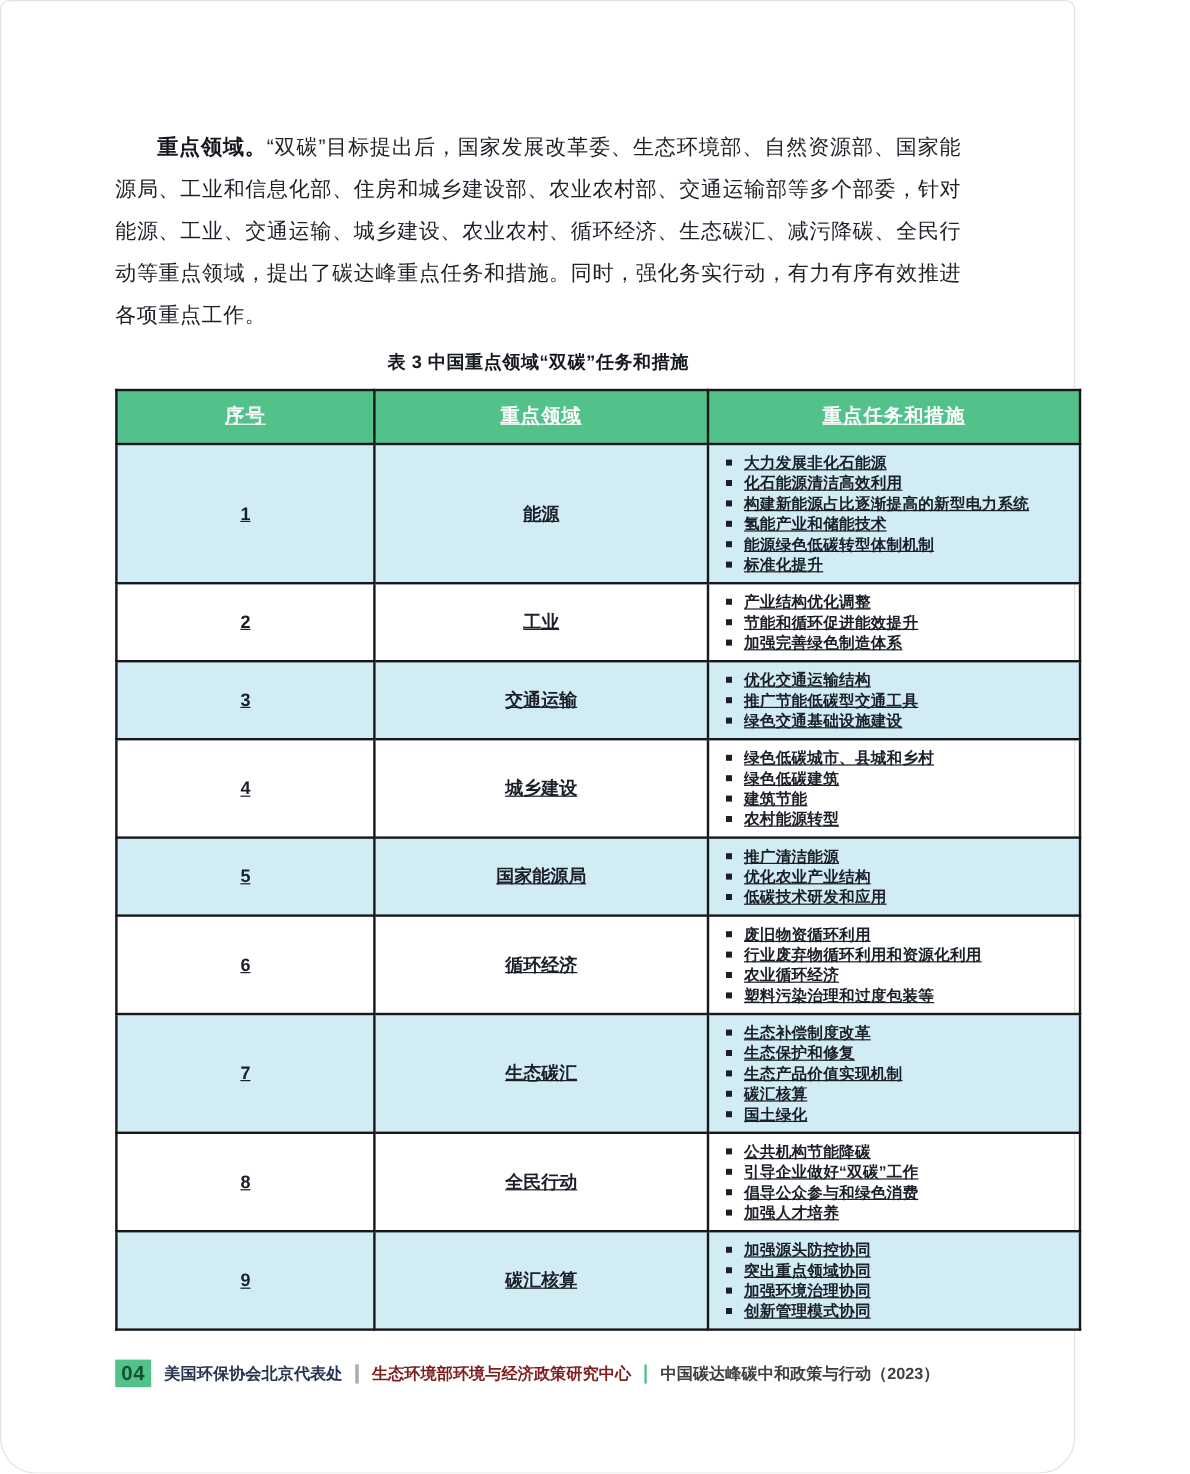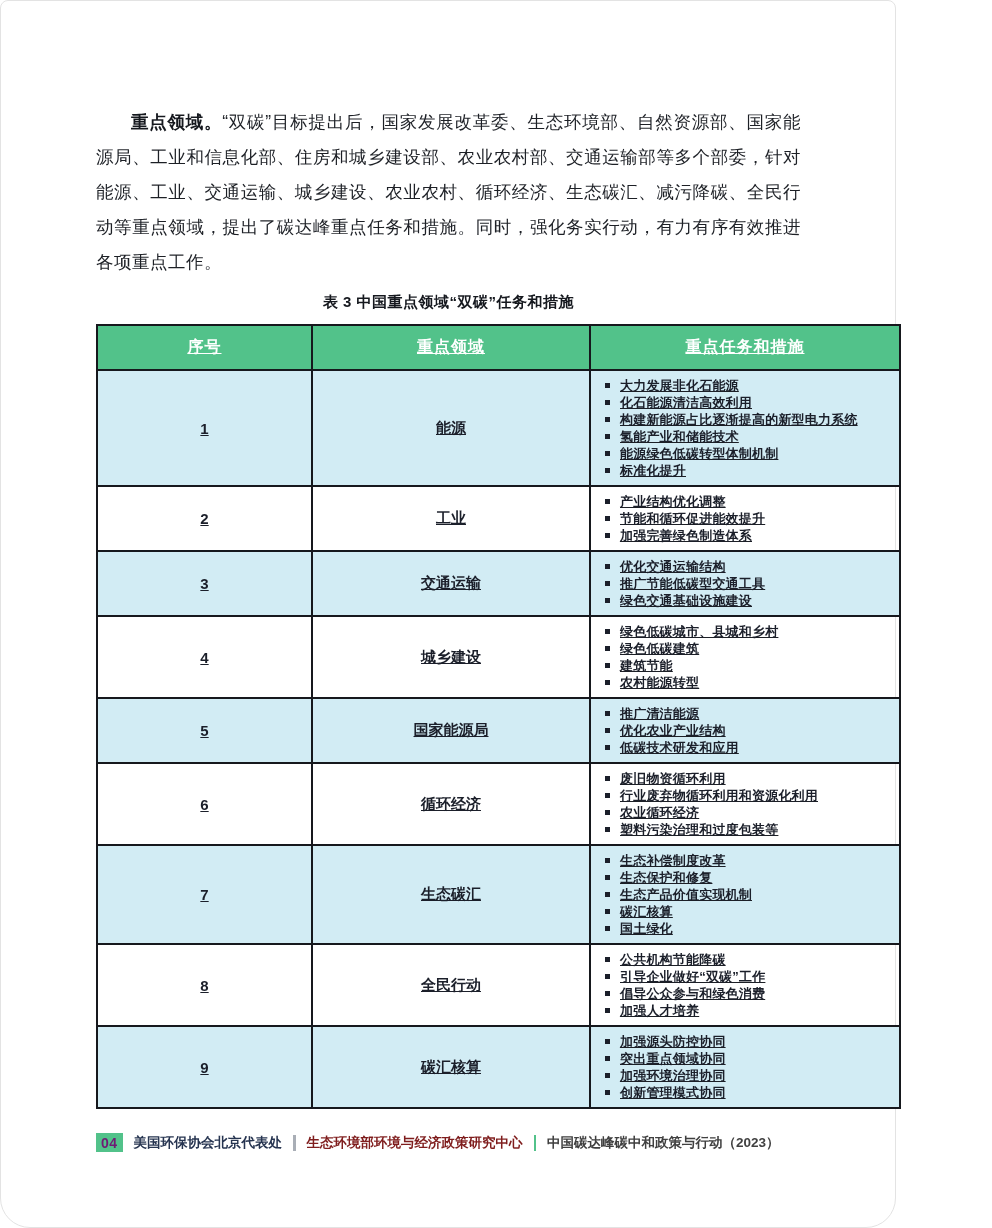--- a/index.html
+++ b/index.html
@@ -88,22 +88,22 @@
   .footer {
     margin-top: 24px;
     display: flex;
     align-items: center;
     gap: 11px;
     font-size: 13.5px;
     font-weight: 700;
   }
   .page-num {
     background: var(--accent, #52c28a);
-    color: #701a75;
-    font-size: 14px;
+    color: #14532d;
+    font-size: 17px;
     font-weight: 700;
     padding: 2px 5px 1px 5px;
     letter-spacing: 0.5px;
   }
   .org1 { color: #263450; }
   .org2 { color: #7f1d1d; }
   .doc  { color: #404040; }
   .sep  { display: inline-block; width: 2.5px; height: 16px; }
   .sep-gray  { background: #a9aeb6; }
   .sep-green { background: var(--accent, #52c28a); }

